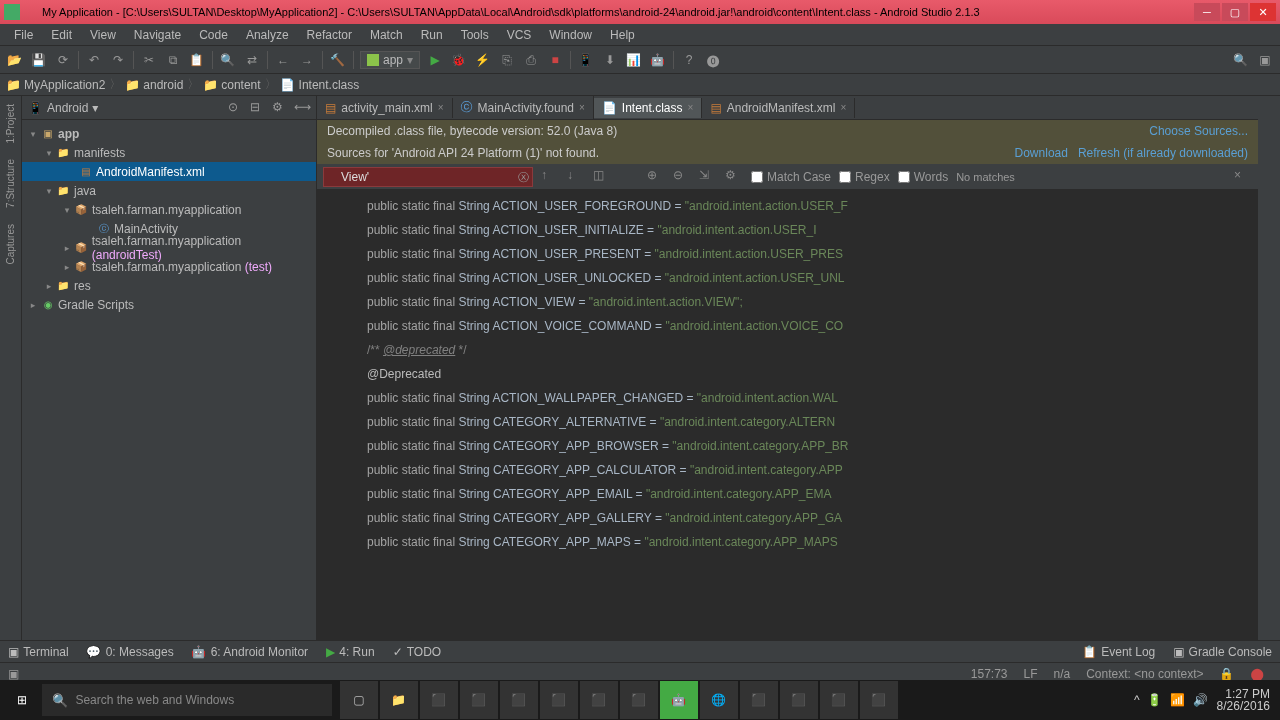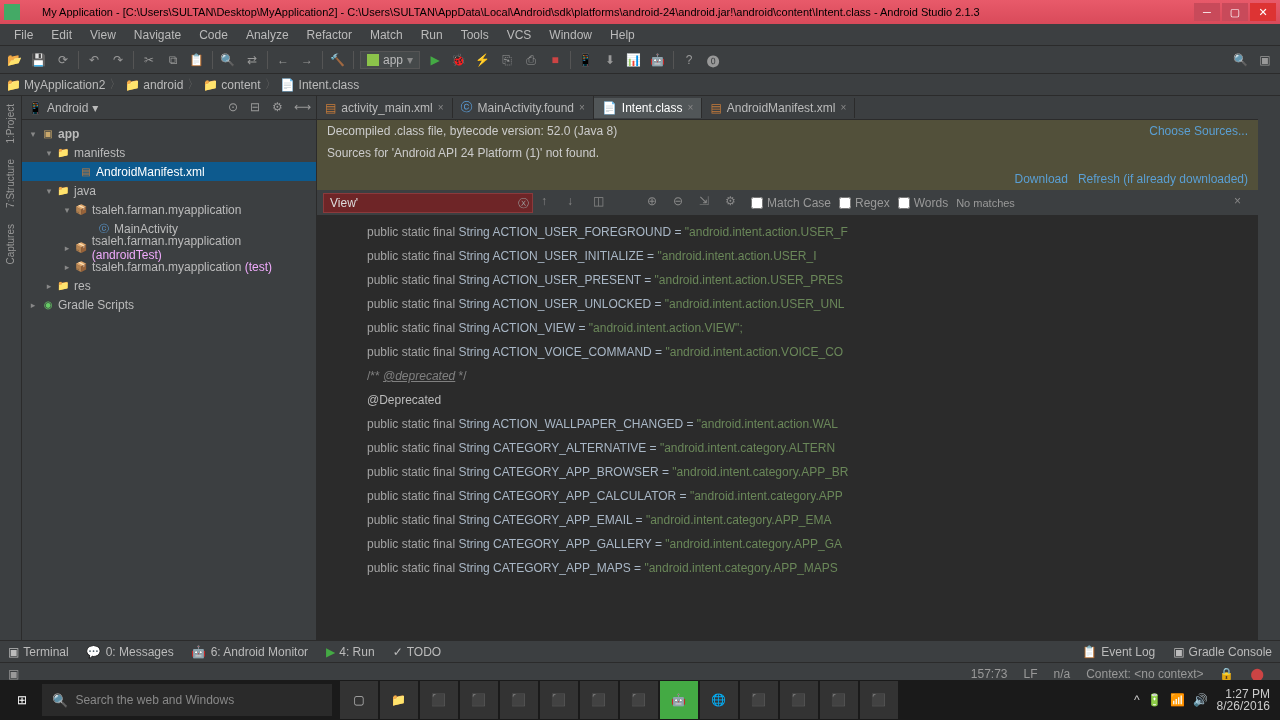--- a/index.html
+++ b/index.html
@@ -37,25 +37,25 @@
 .xml{color:#c77c3a;}
 .java-ic{color:#5a9bd4;}
 .dim{color:#f0abfc;}
 .editor{flex:1;display:flex;flex-direction:column;background:#2b2b2b;}
 .tabs{height:24px;background:#3c3f41;display:flex;align-items:center;border-bottom:1px solid #2b2b2b;}
 .tab{padding:3px 8px;display:flex;align-items:center;gap:5px;font-size:11px;border-right:1px solid #2b2b2b;color:#bbb;}
 .tab.active{background:#515658;color:#fff;}
 .tab .x{color:#888;font-size:10px;}
 .banner{padding:4px 10px;background:#52503a;color:#ccc;font-size:11px;display:flex;align-items:center;}
 .banner a{color:#5a9fd4;margin-left:auto;}
-.banner2{padding:4px 10px;background:#52503a;color:#ccc;font-size:11px;display:flex;align-items:flex-start;gap:12px;flex-direction:column;}
+.banner2{padding:4px 10px;background:#52503a;color:#ccc;font-size:11px;display:flex;align-items:center;gap:12px;}
 .banner2 .links{margin-left:auto;display:flex;gap:10px;}
 .banner2 a{color:#5a9fd4;}
 .findbar{height:26px;background:#3c3f41;display:flex;align-items:center;padding:0 6px;gap:8px;border-bottom:1px solid #2b2b2b;}
-.find-input{background:#6e2527;border:1px solid #8a3a3c;padding:2px 18px 2px 6px;width:210px;color:#ddd;font-size:12px;position:relative;}
+.find-input{background:#6e2527;border:1px solid #8a3a3c;padding:2px 18px 2px 17px;width:210px;color:#ddd;font-size:12px;position:relative;}
 .find-wrap{position:relative;}
 .find-wrap .sicon{position:absolute;left:4px;top:4px;color:#999;font-size:11px;}
 .find-wrap .cicon{position:absolute;right:4px;top:3px;color:#999;font-size:11px;}
 .find-btn{width:18px;height:18px;color:#888;}
 .check{display:flex;align-items:center;gap:4px;font-size:11px;color:#999;}
 .check input{width:12px;height:12px;}
 .nomatch{color:#999;font-size:11px;}
 .code{flex:1;background:#2b2b2b;font-family:Consolas,monospace;font-size:15px;line-height:24px;padding:4px 0 4px 50px;overflow:hidden;white-space:nowrap;color:#a9b7c6;}
 .kw{color:#a3a3a3;}
 .typ{color:#a9b7c6;}

